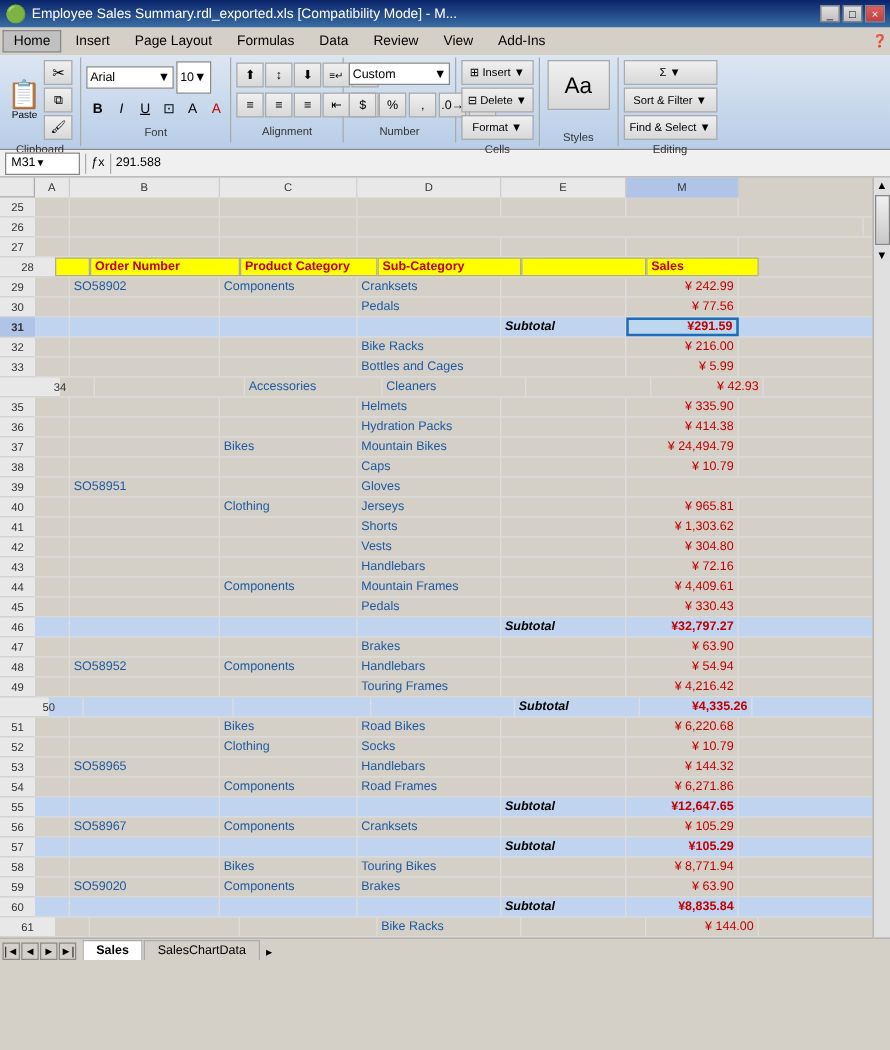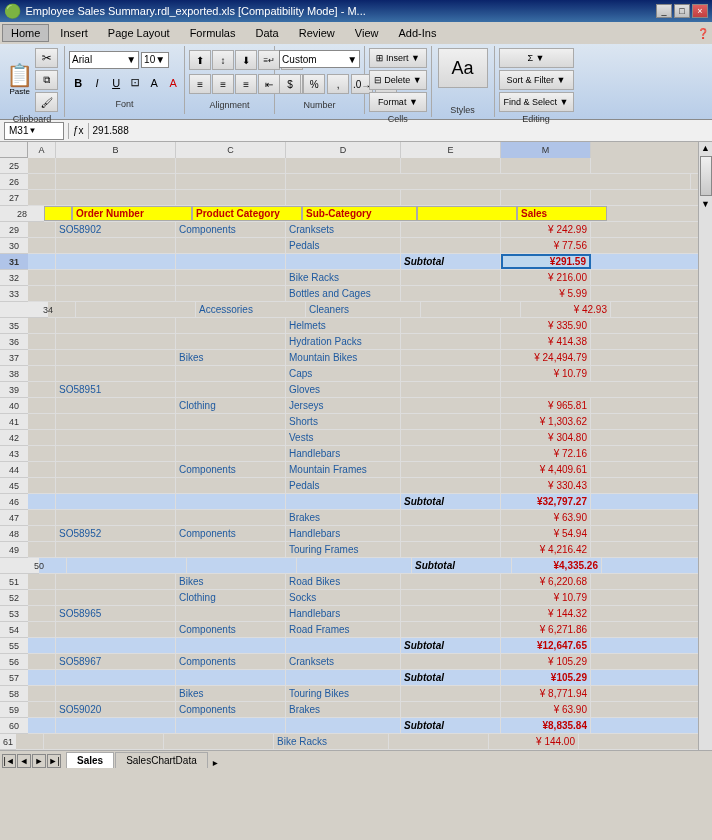--- a/index.html
+++ b/index.html
@@ -77,21 +77,21 @@
 
     .font-group {
       display: flex; flex-direction: column; padding: 2px 4px; border-right: 1px solid #aaa; height: 68px; justify-content: space-around;
     }
     .font-row { display: flex; align-items: center; gap: 2px; }
     .font-name-box {
       width: 70px; height: 18px; border: 1px solid #888; background: white;
       padding: 0 2px; font-size: 10px; display: flex; align-items: center; justify-content: space-between;
     }
     .font-size-box {
-      width: 28px; height: 16px; border: 1px solid #888; background: white;
+      width: 28px; height: 26px; border: 1px solid #888; background: white;
       padding: 0 2px; font-size: 10px; display: flex; align-items: center; justify-content: flex-start;
     }
     .font-format { display: flex; gap: 1px; }
     .ff-btn {
       width: 18px; height: 18px; border: 1px solid transparent;
       display: flex; align-items: center; justify-content: center;
       font-size: 11px; cursor: pointer; background: transparent;
     }
     .ff-btn.bold { font-weight: bold; }
     .ff-btn.italic { font-style: italic; }
@@ -698,21 +698,21 @@
         <div class="grid-row subtotal-row">
           <div class="row-header-cell" style="width: 28px; flex-shrink: 0;">60</div>
           <div class="grid-cell" style="width: 28px; flex-shrink: 0;"></div>
           <div class="grid-cell" style="width: 120px; flex-shrink: 0;"></div>
           <div class="grid-cell" style="width: 110px; flex-shrink: 0;"></div>
           <div class="grid-cell" style="width: 115px; flex-shrink: 0;"></div>
           <div class="grid-cell subtotal-label" style="width: 100px; flex-shrink: 0; font-style: italic; font-weight: bold; color: rgb(0, 0, 0);">Subtotal</div>
           <div class="grid-cell" style="width: 90px; flex-shrink: 0; justify-content: flex-end; font-weight: bold; color: rgb(192, 0, 0);">¥8,835.84</div>
         </div>
         <div class="grid-row">
-          <div class="row-header-cell" style="width: 16px; flex-shrink: 0;">61</div>
+          <div class="row-header-cell" style="width: 44px; flex-shrink: 0;">61</div>
           <div class="grid-cell" style="width: 28px; flex-shrink: 0;"></div>
           <div class="grid-cell" style="width: 120px; flex-shrink: 0;"></div>
           <div class="grid-cell" style="width: 110px; flex-shrink: 0;"></div>
           <div class="grid-cell" style="width: 115px; flex-shrink: 0; color: rgb(31, 90, 160);">Bike Racks</div>
           <div class="grid-cell" style="width: 100px; flex-shrink: 0;"></div>
           <div class="grid-cell" style="width: 90px; flex-shrink: 0; justify-content: flex-end; color: rgb(192, 0, 0);">¥ 144.00</div>
         </div>
       </div>
   </div>
 

